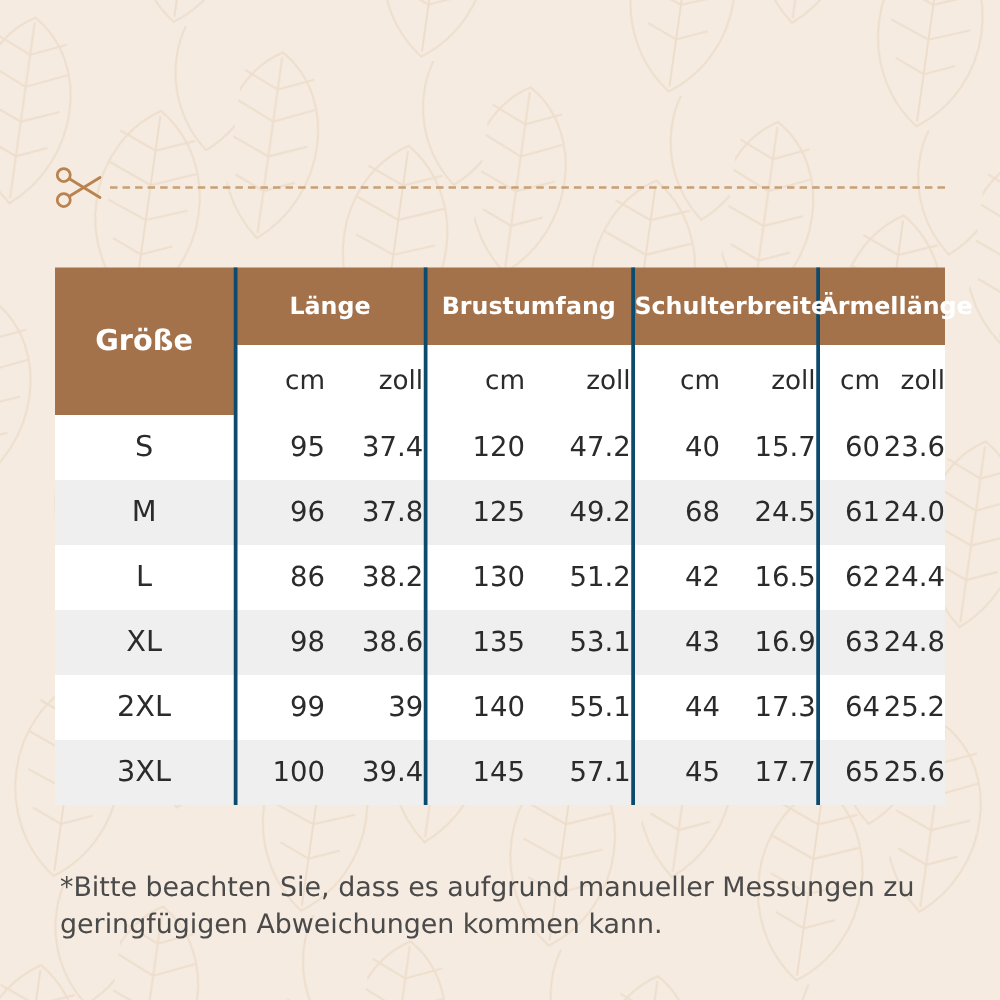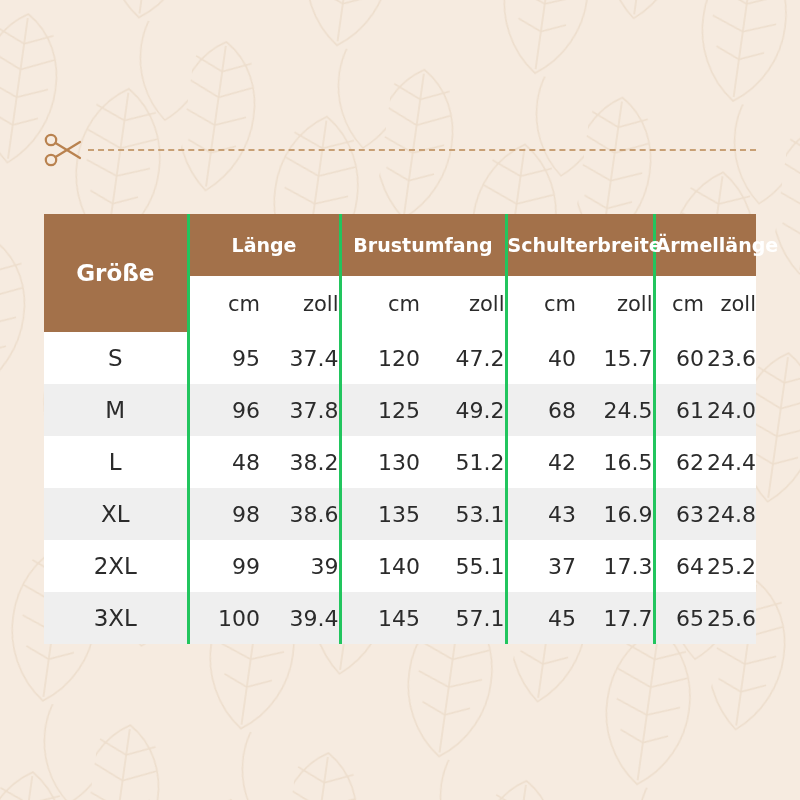--- a/index.html
+++ b/index.html
@@ -101,21 +101,21 @@
   }
   .hdr-unit {
     background: #ffffff;
     color: #2b2b2b;
     font-size: 21px;
     height: 56px;
     text-align: right;
     vertical-align: middle;
   }
   .sep-left {
-    border-left: 3px solid #22c55e;
+    border-left: 3px solid #0c4a6e;
     margin-left: 44px;
   }
   .row-cell {
     font-size: 22px;
     color: #2b2b2b;
     text-align: right;
     vertical-align: middle;
     height: 52px;
   }
   .row-size {
@@ -223,21 +223,21 @@
           <td class="row-cell sep-left">125</td>
           <td class="row-cell">49.2</td>
           <td class="row-cell sep-left">68</td>
           <td class="row-cell">24.5</td>
           <td class="row-cell sep-left">61</td>
           <td class="row-cell">24.0</td>
         </tr>
 
         <tr class="odd">
           <td class="row-size">L</td>
-          <td class="row-cell sep-left">48</td>
+          <td class="row-cell sep-left">86</td>
           <td class="row-cell">38.2</td>
           <td class="row-cell sep-left">130</td>
           <td class="row-cell">51.2</td>
           <td class="row-cell sep-left">42</td>
           <td class="row-cell">16.5</td>
           <td class="row-cell sep-left">62</td>
           <td class="row-cell">24.4</td>
         </tr>
 
         <tr class="even">
@@ -251,35 +251,36 @@
           <td class="row-cell sep-left">63</td>
           <td class="row-cell">24.8</td>
         </tr>
 
         <tr class="odd">
           <td class="row-size">2XL</td>
           <td class="row-cell sep-left">99</td>
           <td class="row-cell">39</td>
           <td class="row-cell sep-left">140</td>
           <td class="row-cell">55.1</td>
-          <td class="row-cell sep-left">37</td>
+          <td class="row-cell sep-left">44</td>
           <td class="row-cell">17.3</td>
           <td class="row-cell sep-left">64</td>
           <td class="row-cell">25.2</td>
         </tr>
 
         <tr class="even">
           <td class="row-size">3XL</td>
           <td class="row-cell sep-left">100</td>
           <td class="row-cell">39.4</td>
           <td class="row-cell sep-left">145</td>
           <td class="row-cell">57.1</td>
           <td class="row-cell sep-left">45</td>
           <td class="row-cell">17.7</td>
           <td class="row-cell sep-left">65</td>
           <td class="row-cell">25.6</td>
         </tr>
       </tbody>
     </table>
   </div>
 
+  <div id="note">*Bitte beachten Sie, dass es aufgrund manueller Messungen zu geringfügigen Abweichungen kommen kann.</div>
 
 </div>
 
 </body></html>

